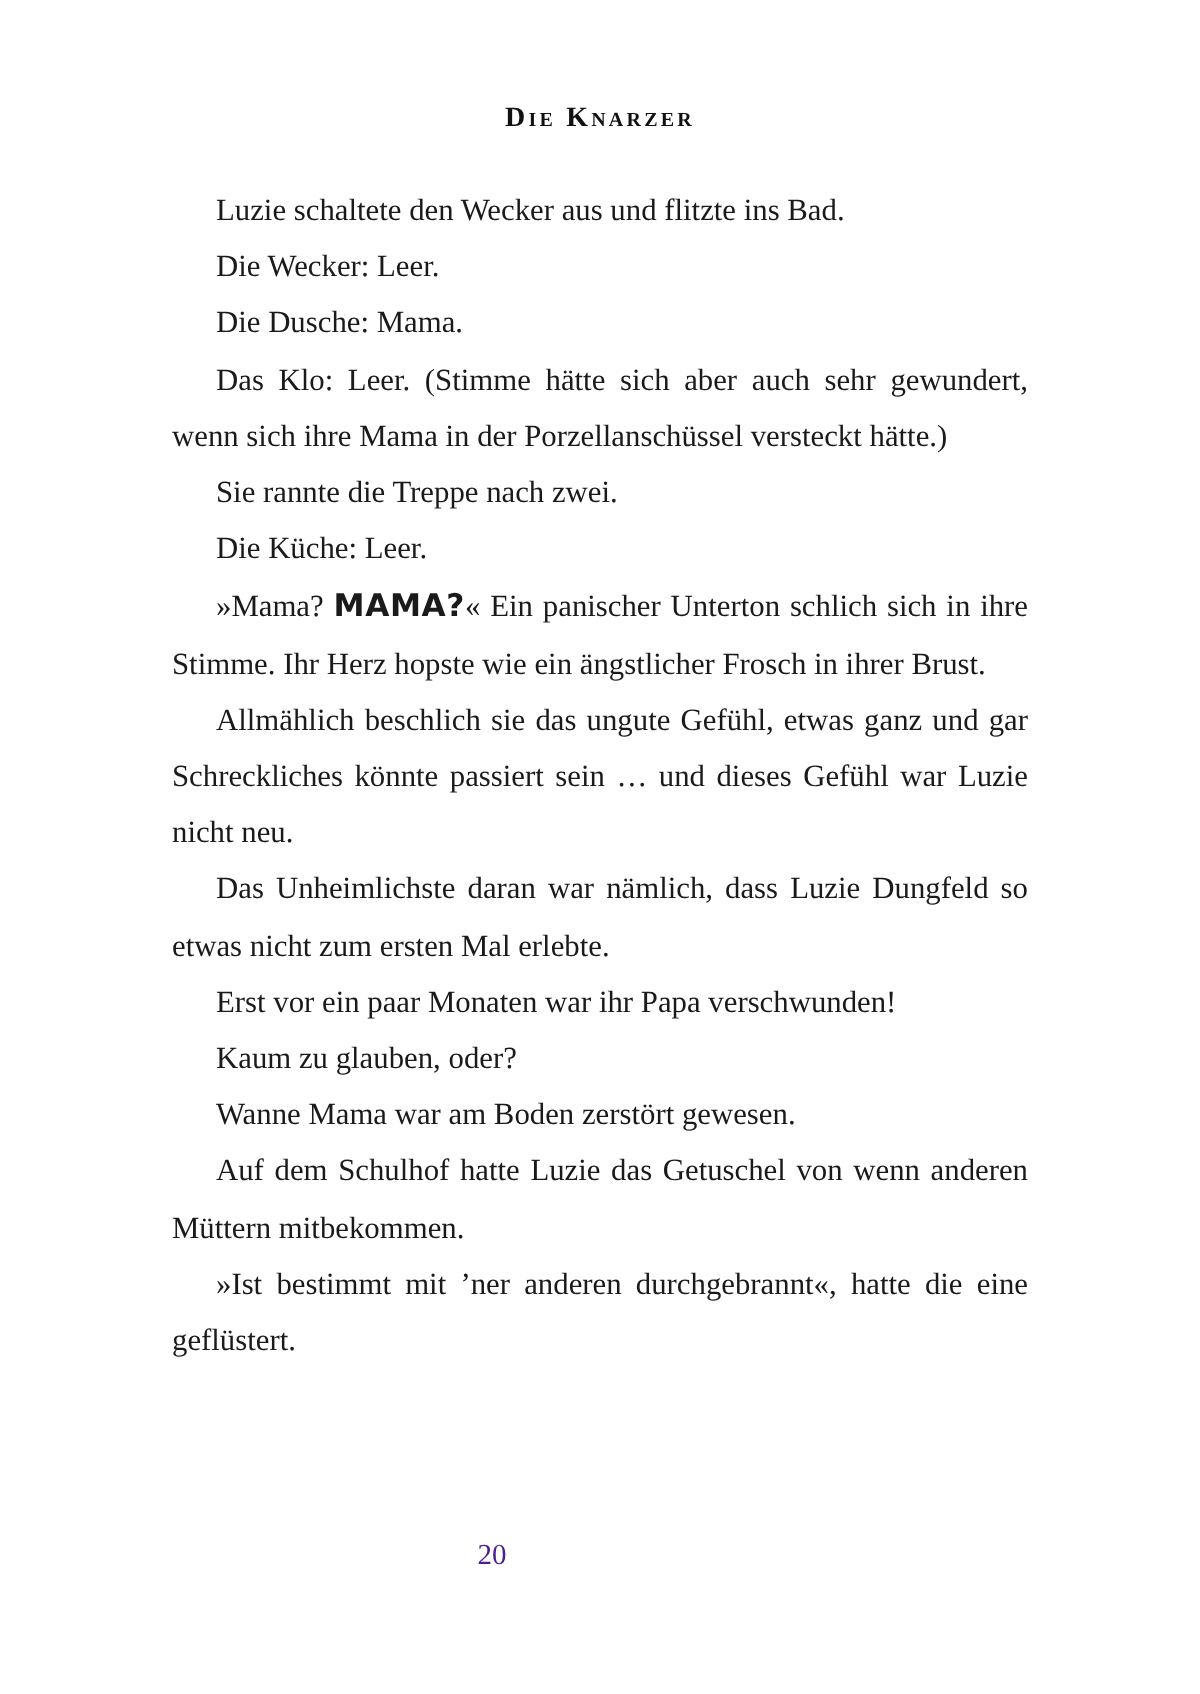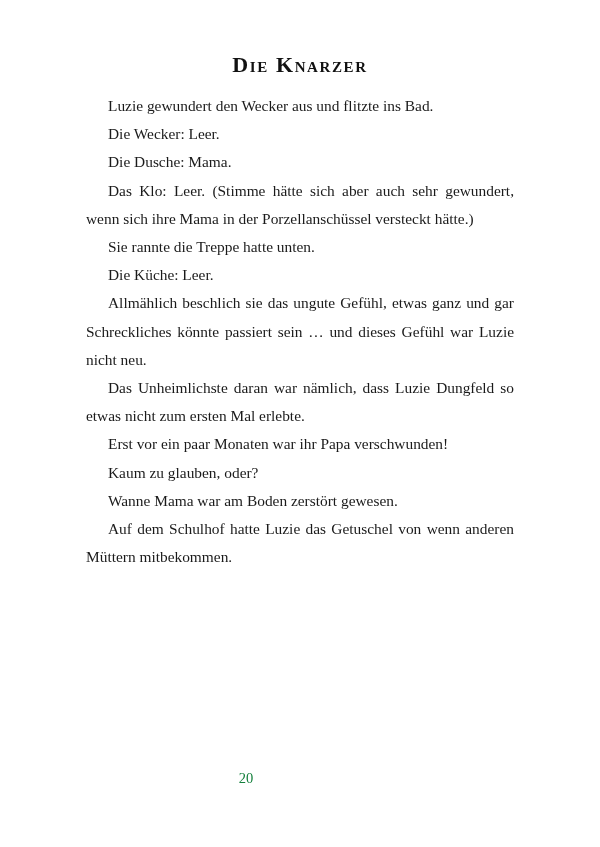--- a/index.html
+++ b/index.html
@@ -22,21 +22,21 @@
     padding: 0;
   }
   .chapter-title {
     position: absolute;
     top: 52px;
     left: 0;
     width: 600px;
     text-align: center;
     font-family: "Liberation Serif", serif;
     font-variant: small-caps;
-    font-size: 22px;
+    font-size: 14px;
     letter-spacing: 1.6px;
     font-weight: 600;
     color: #111111;
   }
   .body-text {
     position: absolute;
     top: 92px;
     left: 86px;
     width: 428px;
     font-size: 15.4px;
@@ -56,40 +56,42 @@
     font-size: 15.6px;
     letter-spacing: 0.3px;
   }
   .folio {
     position: absolute;
     top: 770px;
     left: 0;
     width: 492px;
     text-align: center;
     font-size: 14.5px;
-    color: #15803d;
+    color: #4c1d95;
   }
 </style>
 </head>
 <body>
 
 <div class="page">
 
   <div class="chapter-title">Die Knarzer</div>
 
   <div class="body-text">
-    <p>Luzie gewundert den Wecker aus und flitzte ins Bad.</p>
+    <p>Luzie schaltete den Wecker aus und flitzte ins Bad.</p>
     <p>Die Wecker: Leer.</p>
     <p>Die Dusche: Mama.</p>
     <p>Das Klo: Leer. (Stimme hätte sich aber auch sehr gewundert, wenn sich ihre Mama in der Porzellanschüssel versteckt hätte.)</p>
-    <p>Sie rannte die Treppe hatte unten.</p>
+    <p>Sie rannte die Treppe nach zwei.</p>
     <p>Die Küche: Leer.</p>
+    <p><span>»Mama? </span><span class="shout">MAMA?</span><span>« Ein panischer Unterton schlich sich in ihre Stimme. Ihr Herz hopste wie ein ängstlicher Frosch in ihrer Brust.</span></p>
     <p>Allmählich beschlich sie das ungute Gefühl, etwas ganz und gar Schreckliches könnte passiert sein … und dieses Gefühl war Luzie nicht neu.</p>
     <p>Das Unheimlichste daran war nämlich, dass Luzie Dungfeld so etwas nicht zum ersten Mal erlebte.</p>
     <p>Erst vor ein paar Monaten war ihr Papa verschwunden!</p>
     <p>Kaum zu glauben, oder?</p>
     <p>Wanne Mama war am Boden zerstört gewesen.</p>
     <p>Auf dem Schulhof hatte Luzie das Getuschel von wenn anderen Müttern mitbekommen.</p>
+    <p>»Ist bestimmt mit ’ner anderen durchgebrannt«, hatte die eine geflüstert.</p>
   </div>
 
   <div class="folio">20</div>
 
 </div>
 
 </body></html>

